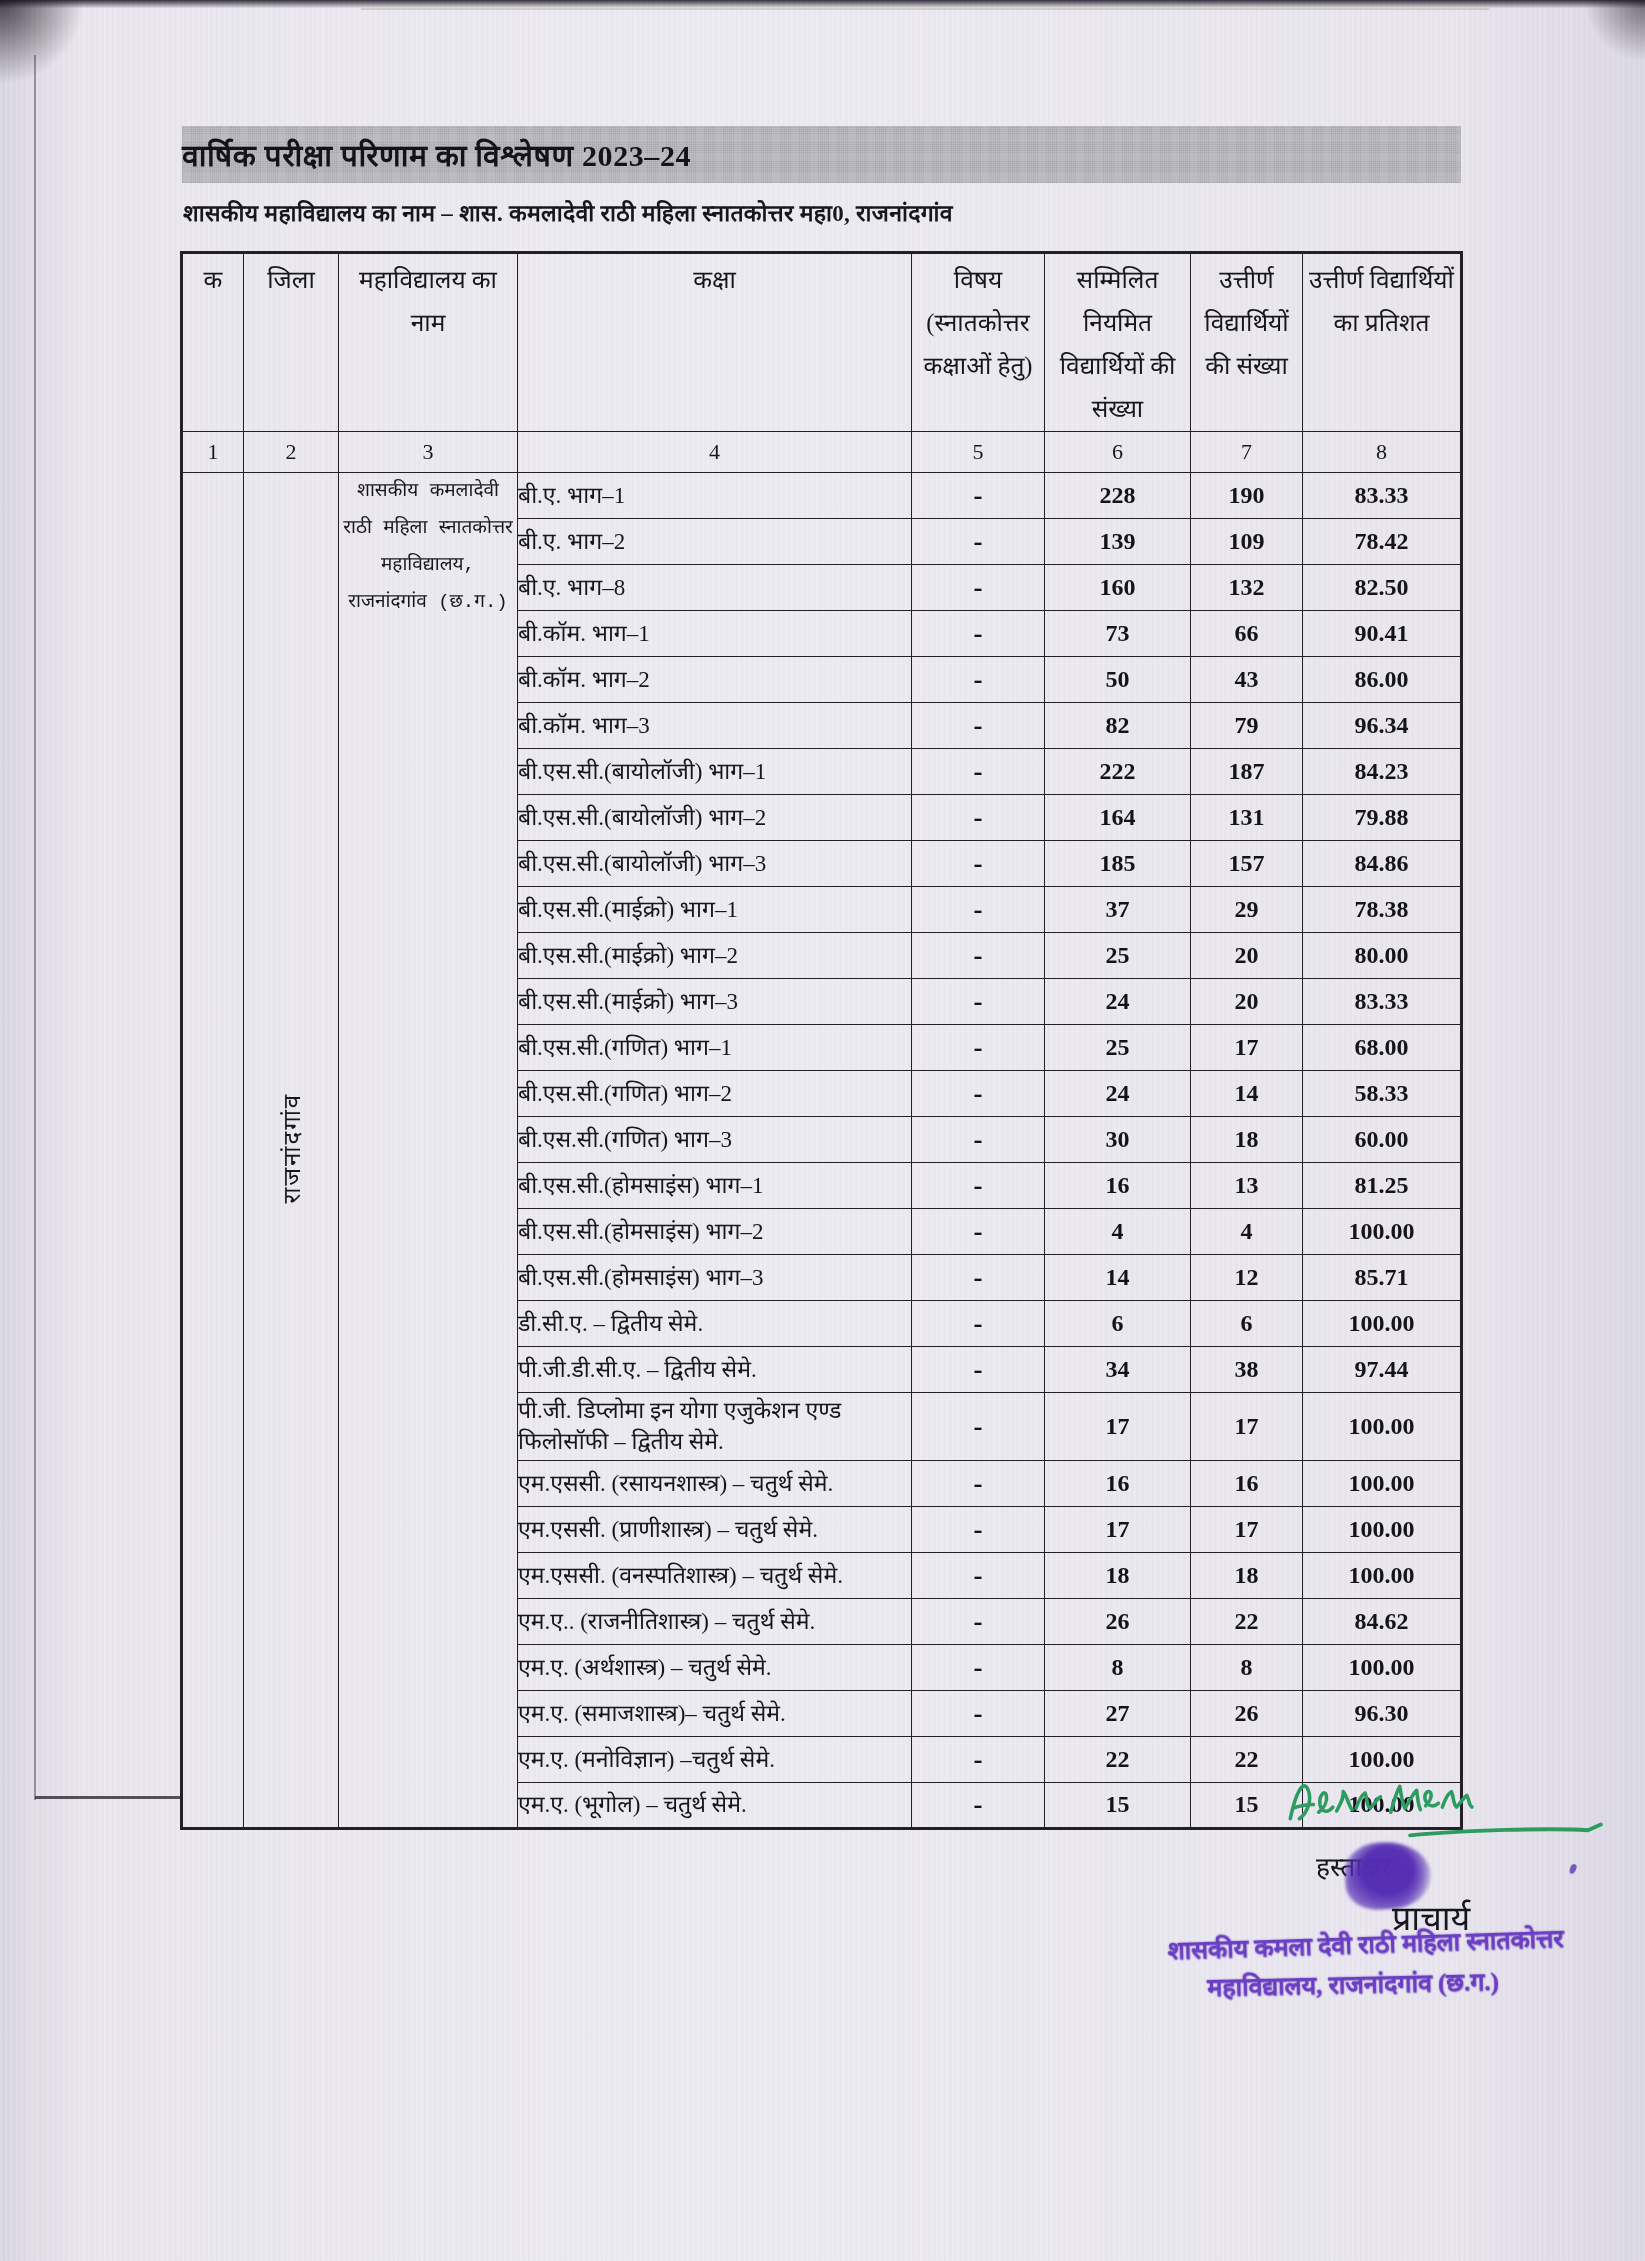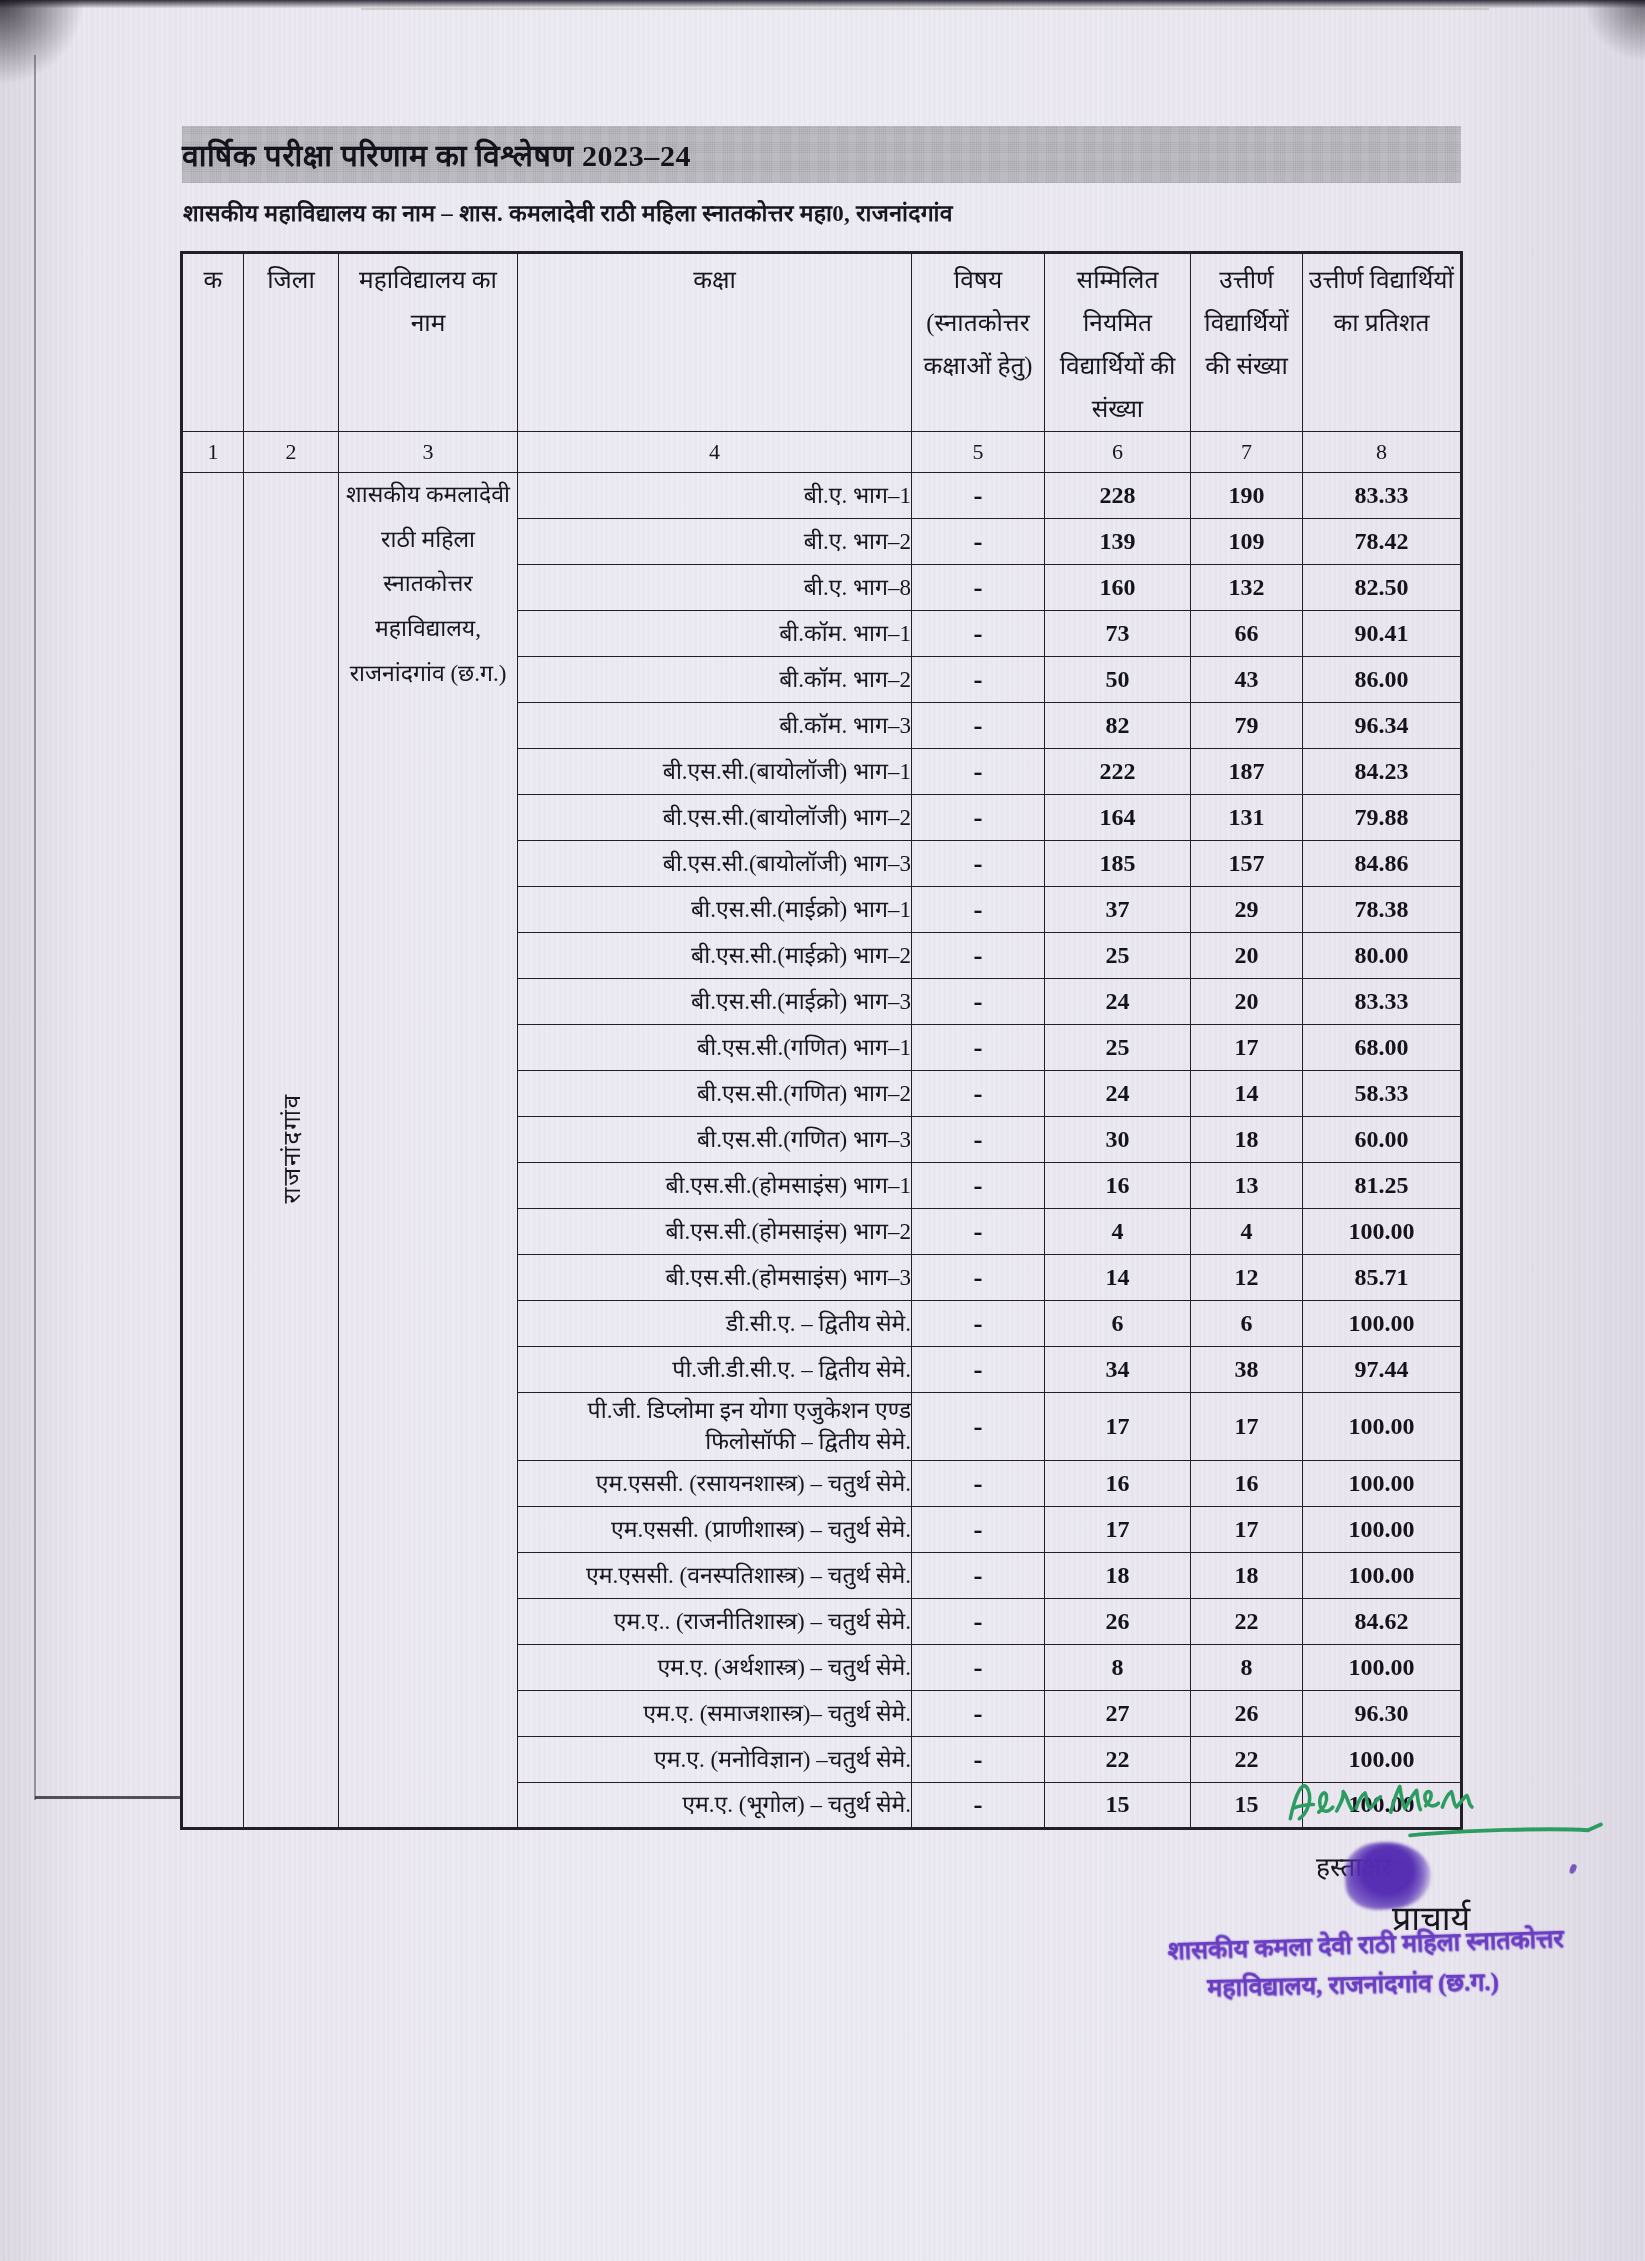--- a/index.html
+++ b/index.html
@@ -65,24 +65,24 @@
   tbody td{border-top-width:2.6px;border-bottom-width:2.6px;}
   .c-serial{}
   .c-district{text-align:center;vertical-align:middle;}
   .vtext{
     display:inline-block;
     writing-mode:vertical-rl;transform:rotate(180deg);
     font-size:24px;letter-spacing:1.9px;color:#17151d;
   }
   .c-college{
     vertical-align:top;text-align:center;
-    font-size:23px;line-height:1.95;padding:2.6px 3.9px 0 3.9px;color:#17151d;
+    font-size:19px;line-height:1.95;padding:2.6px 3.9px 0 3.9px;color:#17151d;font-family:Liberation Mono, monospace;
   }
   .c-class{
-    text-align:right;vertical-align:middle;
+    text-align:left;vertical-align:middle;
     font-size:23px;padding:1.3px 5.2px 1.3px 6.4px;line-height:1.35;color:#17151d;
   }
   .c-subject{
     text-align:center;vertical-align:middle;
     font-size:27px;font-weight:bold;padding-top:15.5px;color:#14121a;
   }
   .c-num{
     text-align:center;vertical-align:middle;
     font-size:24px;font-weight:bold;color:#14121a;
   }

